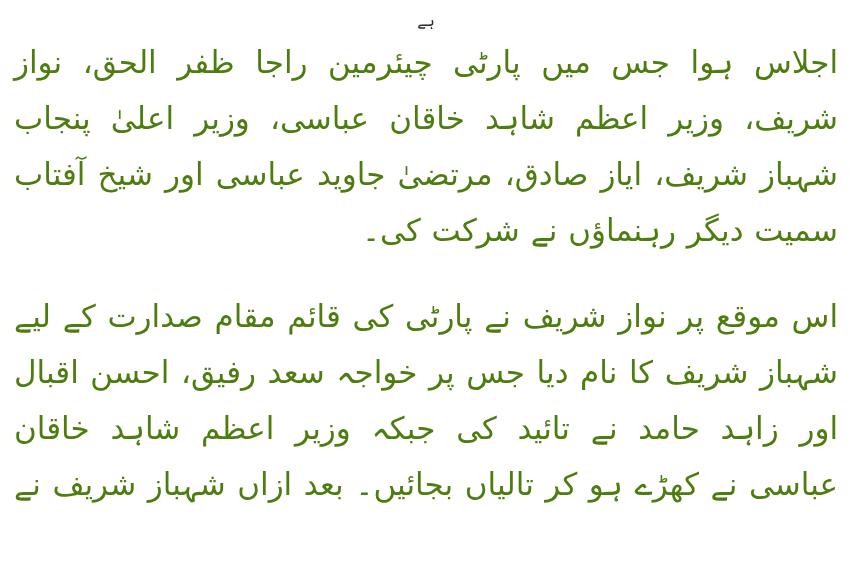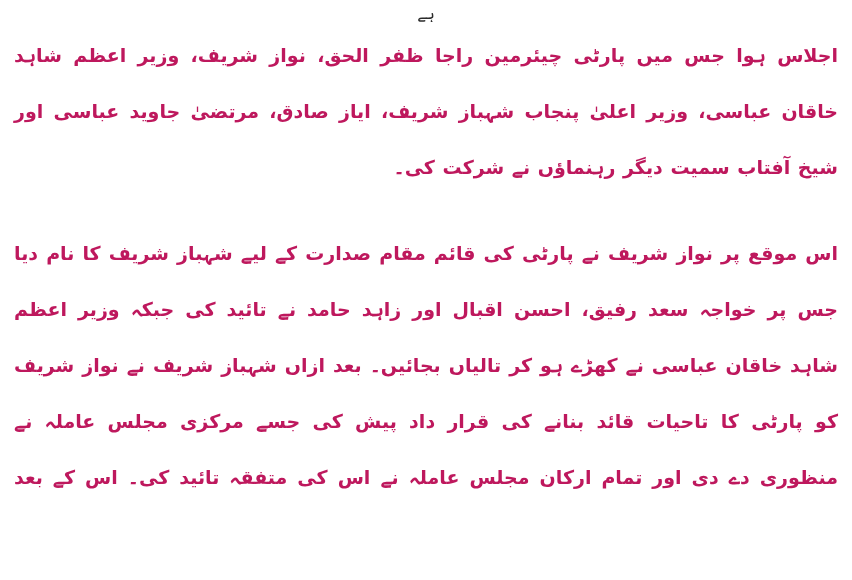--- a/index.html
+++ b/index.html
@@ -7,44 +7,43 @@
     padding: 0;
     background: #ffffff;
   }
   .page {
     width: 852px;
     height: 512px;
     background: #ffffff;
     position: relative;
     overflow: hidden;
     box-sizing: border-box;
-    padding: 5px 14px;
+    padding: 12px 14px;
     font-family: "DejaVu Sans", "Liberation Sans", sans-serif;
   }
   .top-fragment {
     direction: rtl;
     text-align: center;
     font-size: 15px;
     color: #2b2b2b;
     height: 18px;
     line-height: 18px;
     overflow: hidden;
     margin: 0 0 2px 0;
   }
   .para {
     direction: rtl;
     text-align: justify;
     text-align-last: right;
-    color: #be185d;
-    font-size: 19px;
+    color: #4d7c0f;
+    font-size: 31px;
     line-height: 56px;
     margin: 0;
     padding: 0;
     word-spacing: 1px;
-    font-weight: bold;
   }
   .para.first {
     margin-top: 4px;
   }
   .para-gap {
     height: 30px;
   }
   .clip-bottom {
     position: absolute;
     left: 0;

